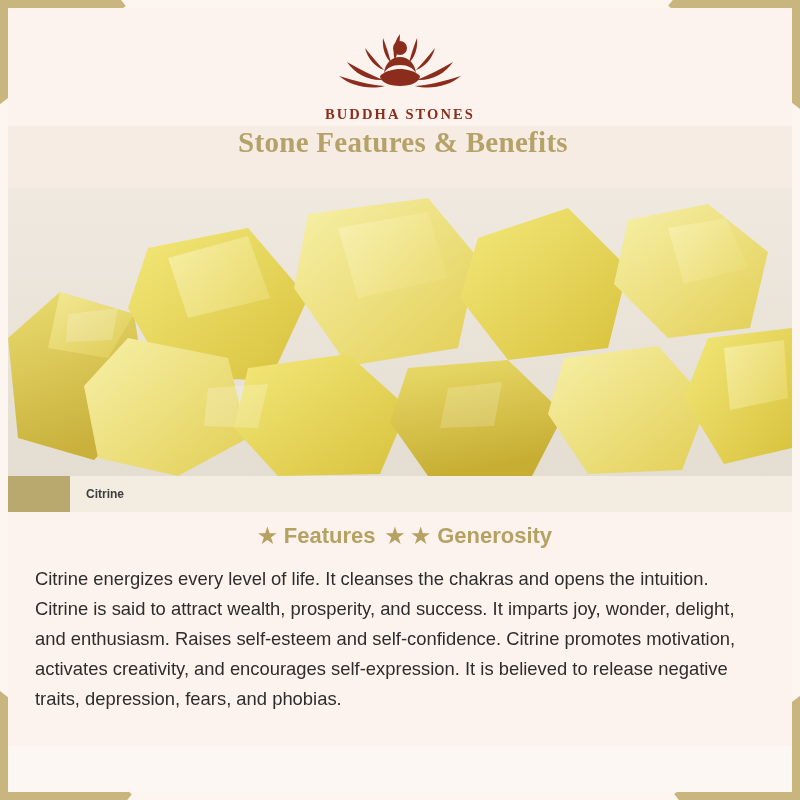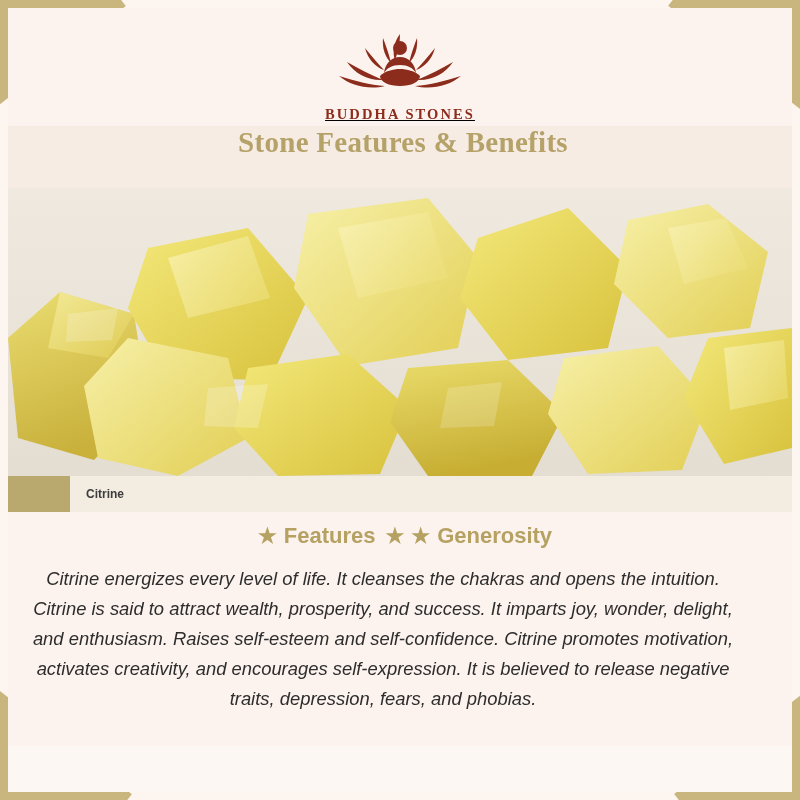--- a/index.html
+++ b/index.html
@@ -50,21 +50,20 @@
     background: #fdf3ee;
     z-index: 10;
     overflow: hidden;
   }
 
   
   .logo-wrap {
     position: absolute;
     top: 14px; left: 0; width: 784px;
     text-align: center;
-    text-decoration: underline;
   }
   .logo-mark { display: block; margin: 0 auto; }
   .logo-text {
     margin-top: 4px;
     font-size: 14.5px;
     letter-spacing: 2.1px;
     color: #8c2c1c;
     font-weight: 700;
     font-family: "Liberation Serif", serif;
   }
@@ -144,27 +143,26 @@
   .benefit .star {
     font-size: 21px;
     color: #b5a161;
     margin-right: 7px;
     margin-left: 10px;
   }
 
   
   .body-copy {
     position: absolute;
-    top: 556px; left: 10px;
+    top: 556px; left: 27px;
     width: 730px;
     font-size: 18.4px;
     line-height: 30px;
     color: #2d2d2d;
-    text-align: center;
-    font-style: italic;
+    text-align: left;
   }
 
   
   .bottom-band {
     position: absolute;
     bottom: 0; left: 0;
     width: 784px; height: 46px;
     background: #fdf7f3;
   }
 </style>

